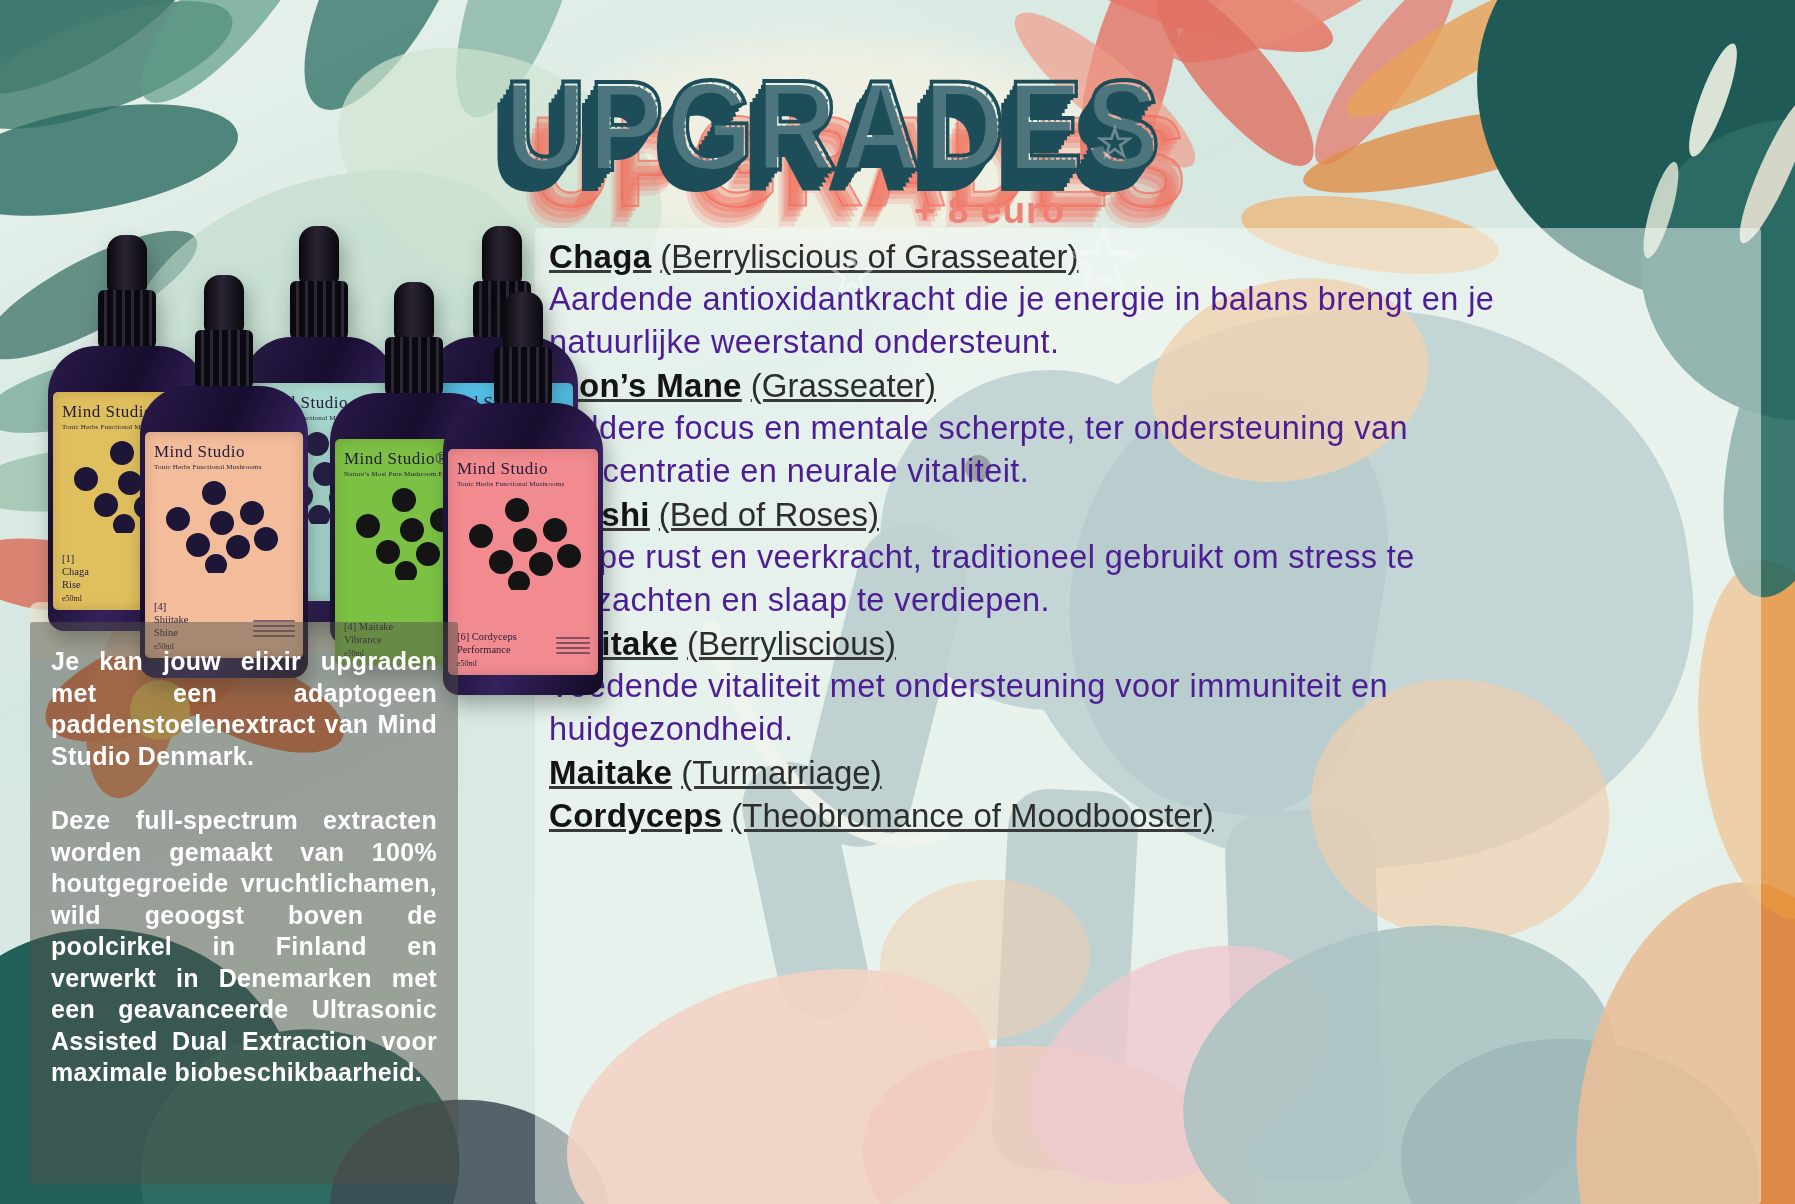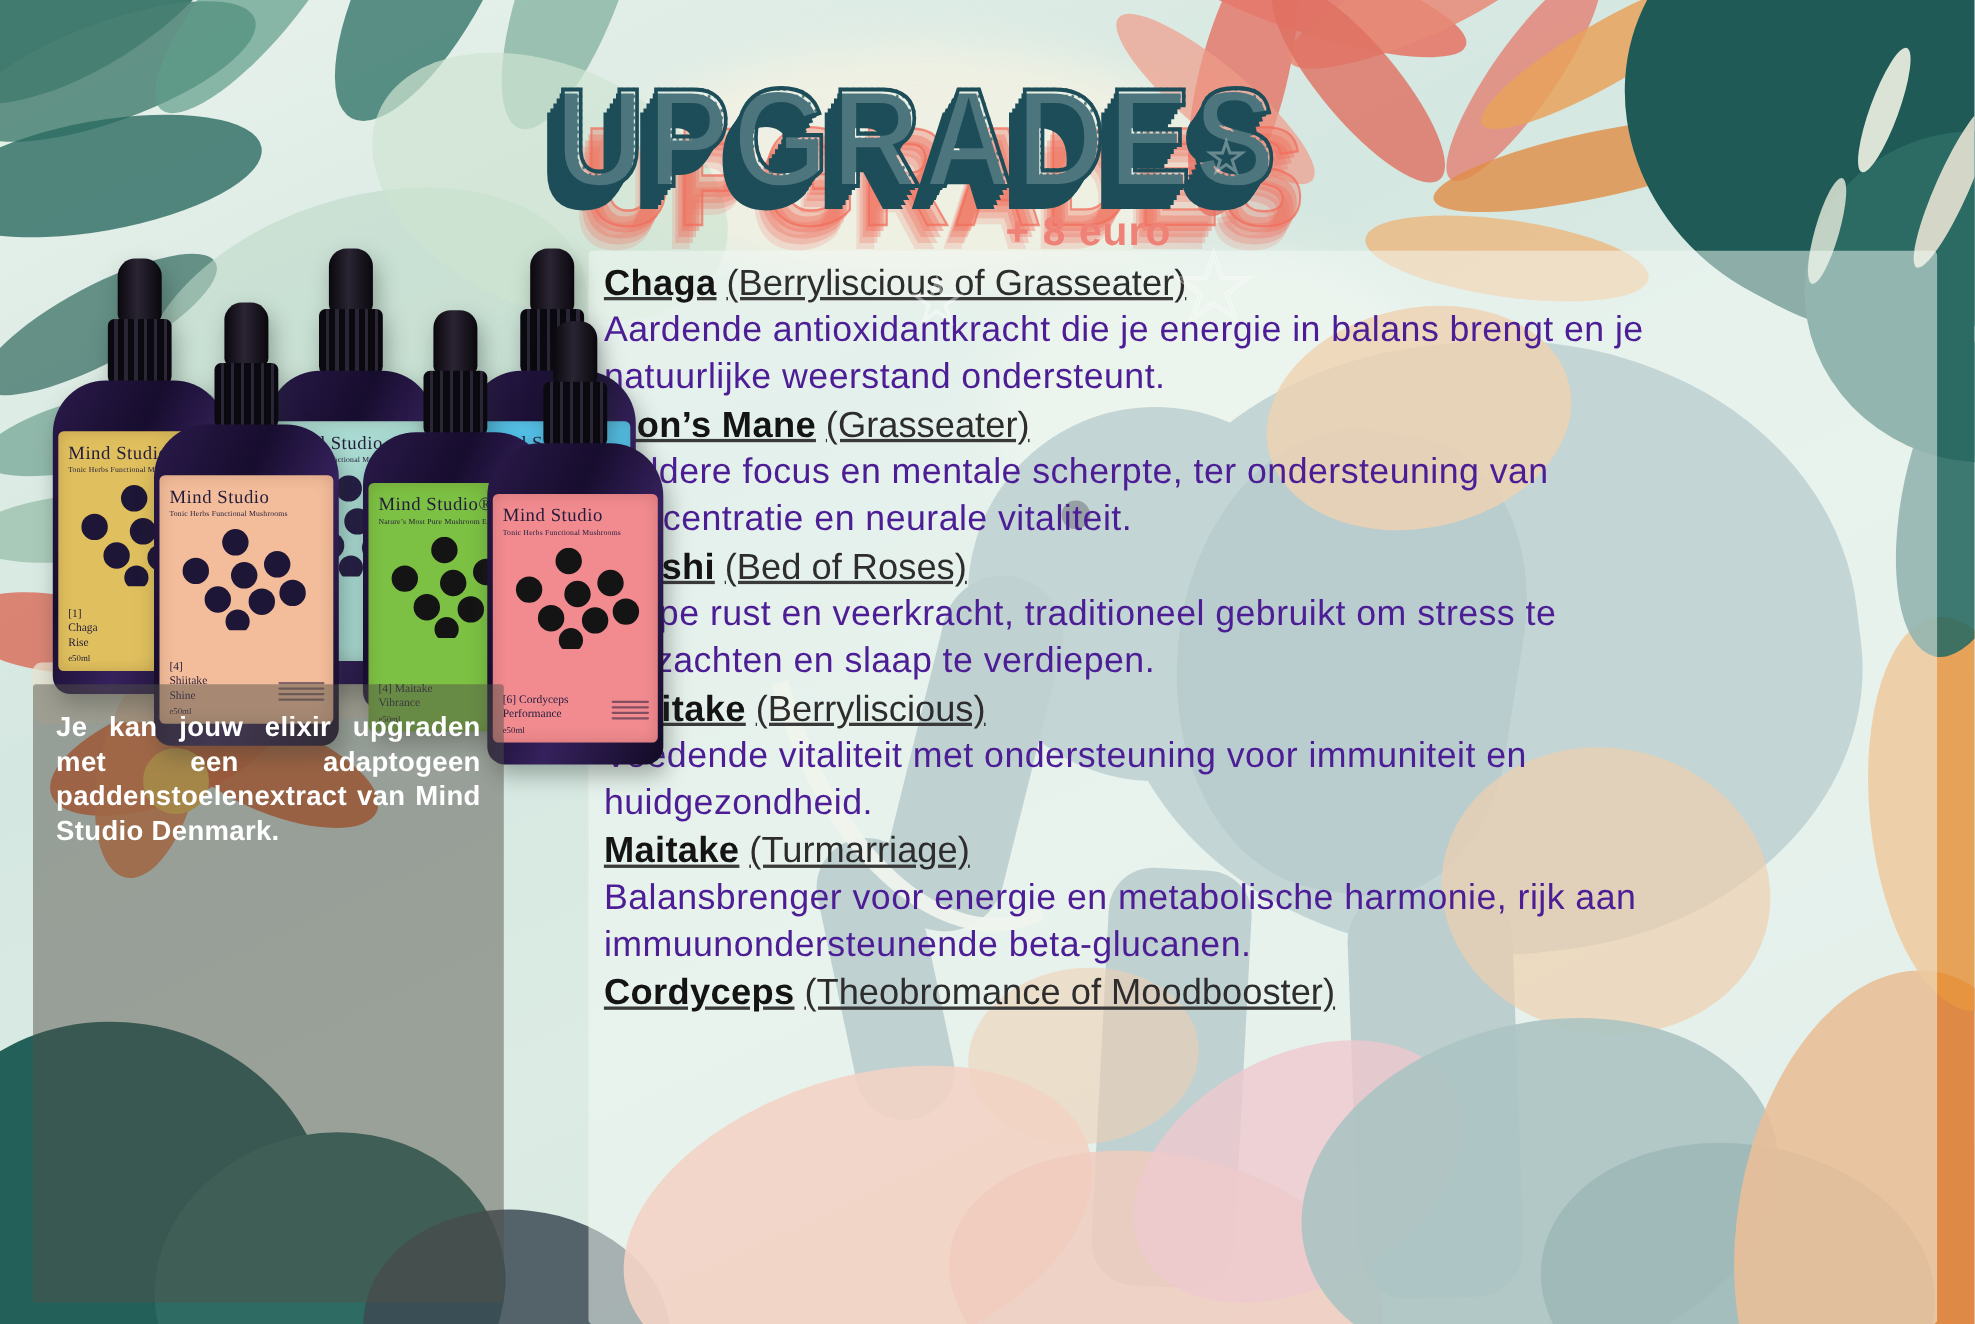--- a/index.html
+++ b/index.html
@@ -158,21 +158,20 @@
   <div class="item">
     <div class="head"><span class="name">Reishi</span><span class="pairing">(Bed of Roses)</span></div>
     <div class="desc">Diepe rust en veerkracht, traditioneel gebruikt om stress te verzachten en slaap te verdiepen.</div>
   </div>
   <div class="item">
     <div class="head"><span class="name">Shiitake</span><span class="pairing">(Berryliscious)</span></div>
     <div class="desc">Voedende vitaliteit met ondersteuning voor immuniteit en huidgezondheid.</div>
   </div>
   <div class="item">
     <div class="head"><span class="name">Maitake</span><span class="pairing">(Turmarriage)</span></div>
-    <div class="desc">Balansbrenger voor energie en metabolische harmonie, rijk aan immuunondersteunende beta-glucanen.</div>
   </div>
   <div class="item">
     <div class="head"><span class="name">Cordyceps</span><span class="pairing">(Theobromance of Moodbooster)</span></div>
   </div>
 </div>
 
 <div id="bottles">
 
   <div class="bottle" style="left:10px;top:35px;width:158px;z-index:1;">
     <div class="bulb"></div>
@@ -380,13 +379,14 @@
               <i></i>
             </div>
         </div>
       </div>
     </div>
   </div>
 </div>
 
 <div id="info-box">
   <p>Je kan jouw elixir upgraden met een adaptogeen paddenstoelenextract van Mind Studio Denmark.</p>
+  <p>Deze full-spectrum extracten worden gemaakt van 100% houtgegroeide vruchtlichamen, wild geoogst boven de poolcirkel in Finland en verwerkt in Denemarken met een geavanceerde Ultrasonic Assisted Dual Extraction voor maximale biobeschikbaarheid.</p>
 </div>
 
 </body></html>

